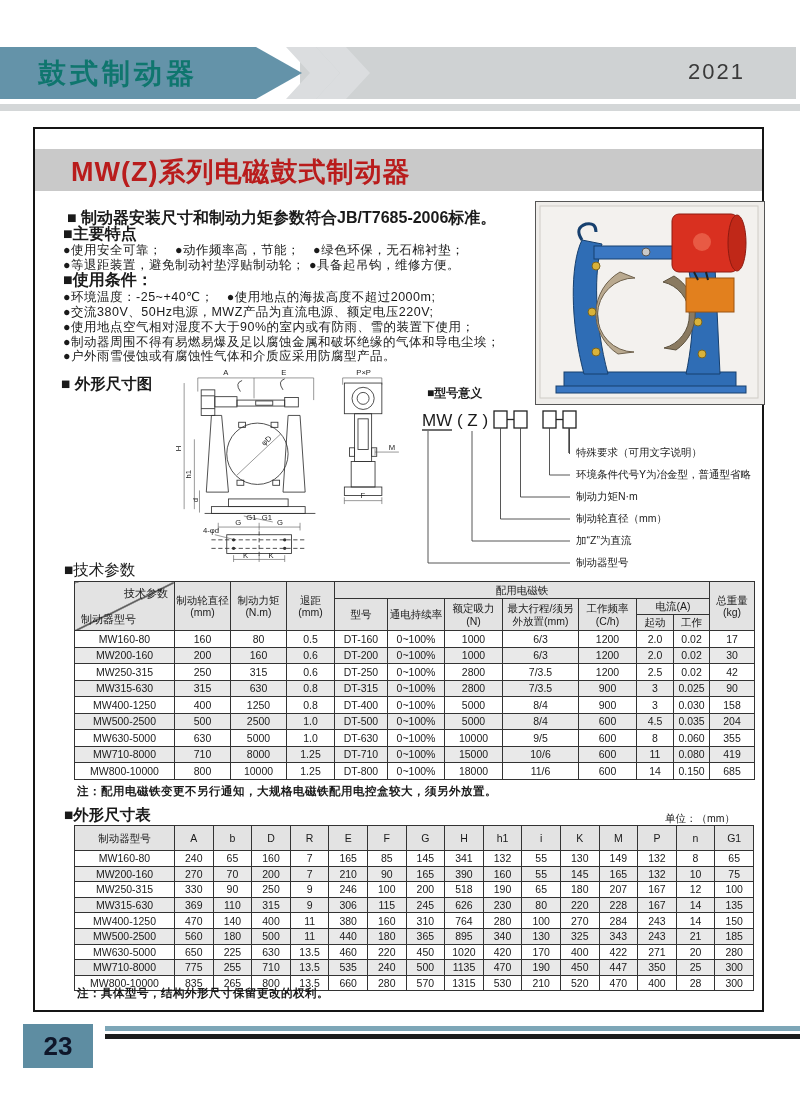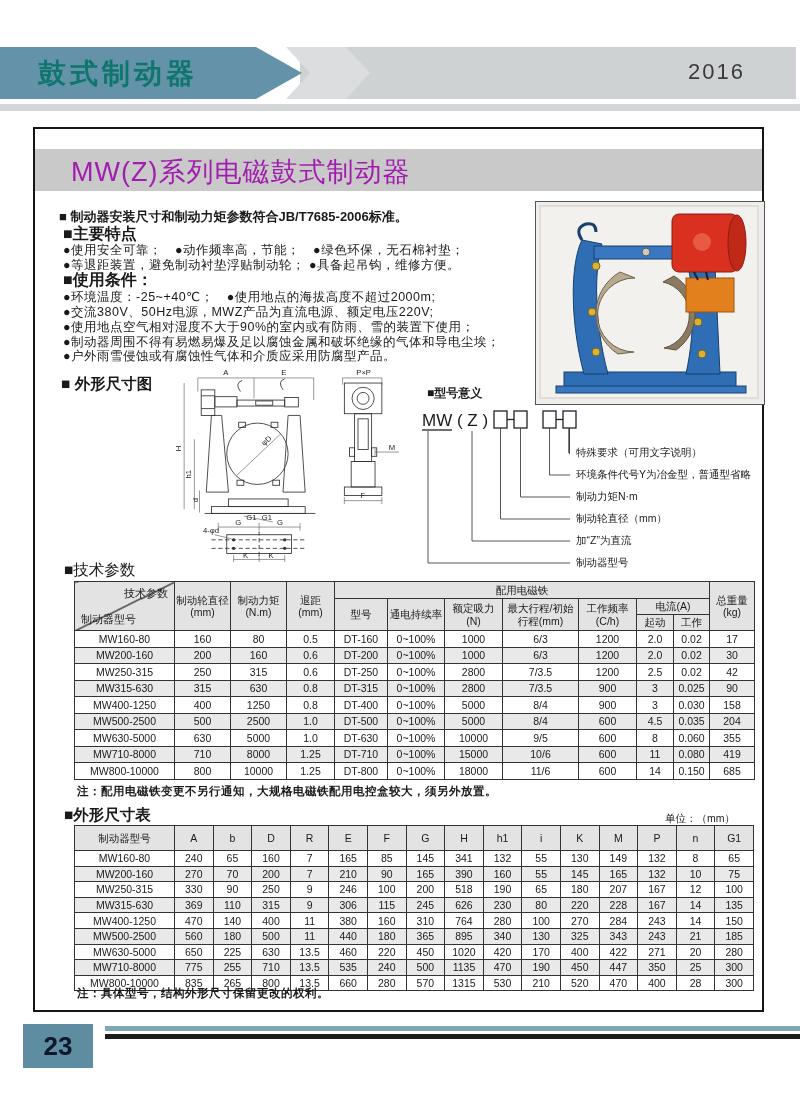--- a/index.html
+++ b/index.html
@@ -14,22 +14,22 @@
   .banner-title{left:38px;top:55px;font-size:28px;font-weight:bold;color:#0f766e;letter-spacing:4px;}
   .chevron{top:47px;width:54px;height:52px;background:#dbdddf;
     clip-path:polygon(0 0,30px 0,54px 26px,30px 52px,0 52px,24px 26px);}
   .chev1{left:286px;} .chev2{left:316px;}
   .banner-year{left:688px;top:59px;font-size:22px;color:#3a3a3a;letter-spacing:2px;}
   .sub-stripe{left:0;top:104px;width:800px;height:7px;background:#d4d7d8;}
 
   
   #frame{left:33px;top:127px;width:727px;height:881px;border:2px solid #151515;background:#fff;}
   .title-bar{left:0;top:20px;width:727px;height:42px;background:#c9c9c9;}
-  .page-title{left:36px;top:25px;font-size:27px;font-weight:normal;color:#a21caf;letter-spacing:1px;}
-  .std-line{left:24px;top:79px;font-size:13px;font-weight:bold;}
+  .page-title{left:36px;top:25px;font-size:27px;font-weight:bold;color:#b91c1c;letter-spacing:1px;}
+  .std-line{left:32px;top:79px;font-size:16px;font-weight:bold;}
   .sec-head{font-size:16px;font-weight:bold;}
   .feat-head{left:28px;top:95px;}
   .bullet{left:28px;font-size:12.5px;letter-spacing:0.5px;}
   .f1{top:113px;} .f2{top:128px;}
   .cond-head{left:28px;top:141px;}
   .c0{top:160px;} .c1{top:175px;} .c2{top:190px;} .c3{top:205px;} .c4{top:219px;}
   .draw-head{left:26px;top:245px;font-size:15.5px;font-weight:bold;}
 
   
   .photo-box{left:500px;top:72px;width:228px;height:202px;border:1px solid #555;background:#efedea;}
@@ -73,21 +73,21 @@
   .lbltxt{font-size:10.5px;fill:#222;}
 </style>
 </head>
 <body>
 
 <div class="abs banner-gray"></div>
 <div class="abs chevron chev1"></div>
 <div class="abs chevron chev2"></div>
 <div class="abs banner-teal"></div>
 <div class="abs banner-title">鼓式制动器</div>
-<div class="abs banner-year">2016</div>
+<div class="abs banner-year">2021</div>
 <div class="abs sub-stripe"></div>
 
 <div id="frame" class="abs">
 
   <div class="abs title-bar"></div>
   <div class="abs page-title">MW(Z)系列电磁鼓式制动器</div>
 
   <div class="abs std-line">■ 制动器安装尺寸和制动力矩参数符合JB/T7685-2006标准。</div>
   <div class="abs sec-head feat-head">■主要特点</div>
   <div class="abs bullet f1">●使用安全可靠；　●动作频率高，节能；　●绿色环保，无石棉衬垫；</div>
@@ -297,21 +297,21 @@
         <th rowspan="3">制动轮直径(mm)</th>
         <th rowspan="3">制动力矩(N.m)</th>
         <th rowspan="3">退距(mm)</th>
         <th colspan="7" style="height:16px">配用电磁铁</th>
         <th rowspan="3">总重量(kg)</th>
       </tr>
       <tr>
         <th rowspan="2">型号</th>
         <th rowspan="2">通电持续率</th>
         <th rowspan="2">额定吸力(N)</th>
-        <th rowspan="2">最大行程/初始行程(mm)</th>
+        <th rowspan="2">最大行程/须另外放置(mm)</th>
         <th rowspan="2">工作频率(C/h)</th>
         <th colspan="2" style="height:13px">电流(A)</th>
       </tr>
       <tr>
         <th style="height:15px">起动</th>
         <th>工作</th>
       </tr>
     </thead>
     <tbody>
         <tr>

